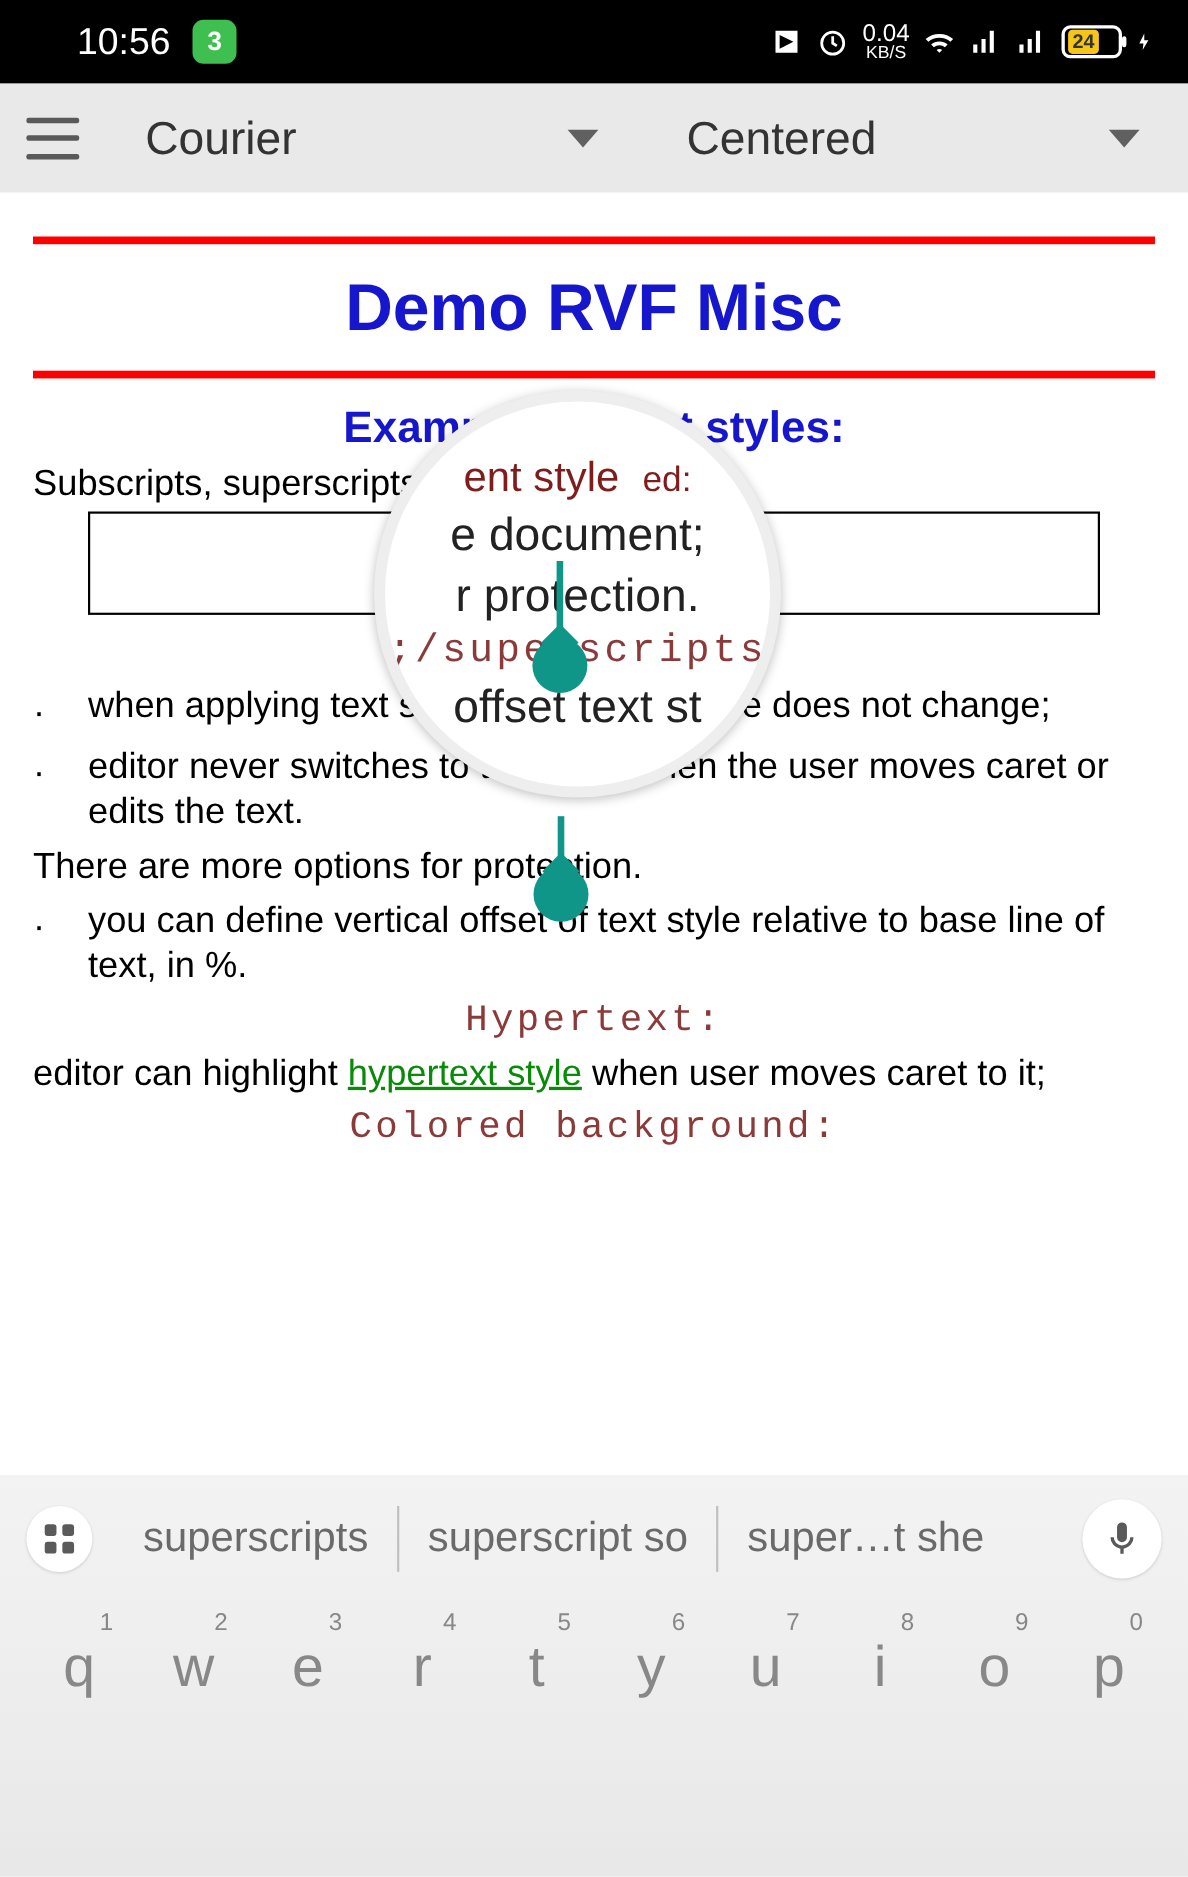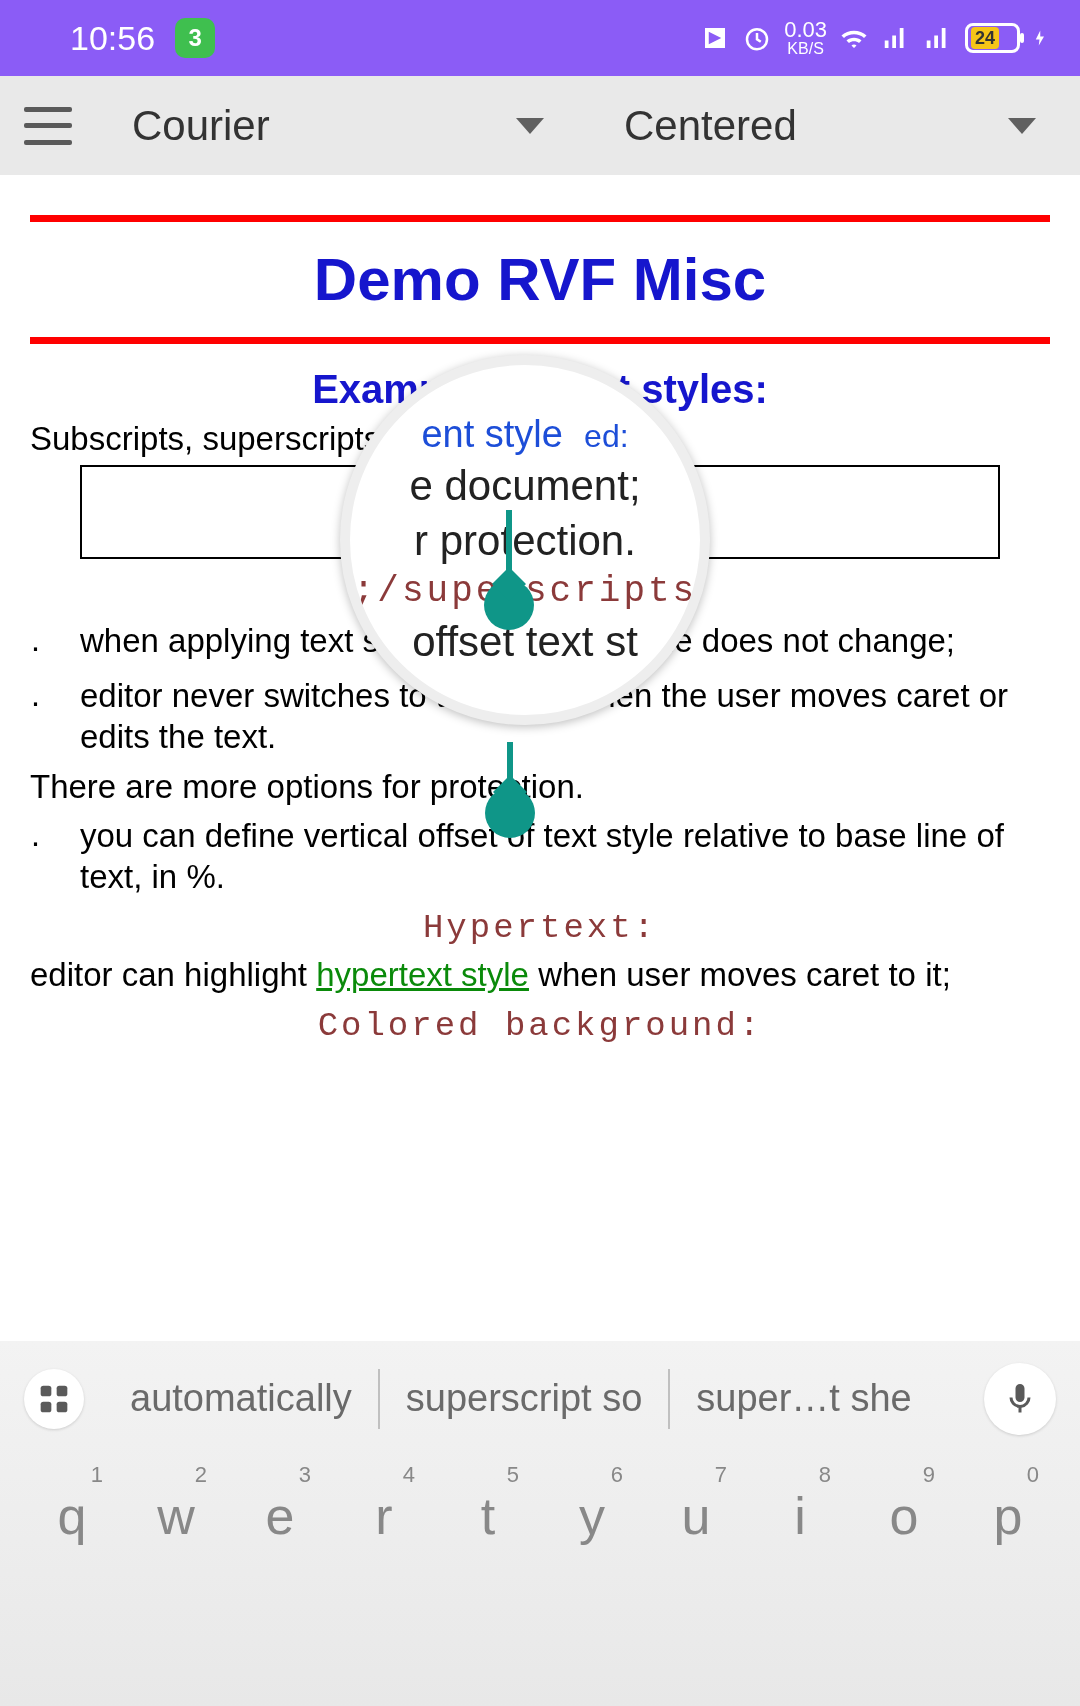--- a/index.html
+++ b/index.html
@@ -1,19 +1,19 @@
 <!DOCTYPE html>
 <html><head>
 <meta charset="utf-8">
 <style>
 * { margin: 0; padding: 0; box-sizing: border-box; }
 html, body { width: 1080px; height: 1706px; font-family: sans-serif; background: #fff; overflow: hidden; }
 
 
-.status-bar { height: 76px; background: #8b5cf6; color: #fff; display: flex; align-items: center; justify-content: space-between; padding: 0 30px 0 70px; font-size: 34px; }
+.status-bar { height: 76px; background: #000000; color: #fff; display: flex; align-items: center; justify-content: space-between; padding: 0 30px 0 70px; font-size: 34px; }
 .status-left { display: flex; align-items: center; gap: 20px; }
 .status-badge { background: #3fbf4f; color: #fff; width: 40px; height: 40px; border-radius: 10px; display: flex; align-items: center; justify-content: center; font-size: 24px; font-weight: bold; }
 .status-right { display: flex; align-items: center; gap: 12px; }
 .status-txt { font-size: 20px; line-height: 1; text-align: center; }
 .status-txt .top { font-size: 22px; }
 .status-txt .bot { font-size: 16px; }
 .battery { border: 3px solid #fff; border-radius: 8px; width: 55px; height: 30px; display: flex; align-items: center; font-size: 18px; position: relative; padding-left: 3px; }
 .battery::after { content: ""; position: absolute; right: -7px; top: 7px; width: 4px; height: 10px; background: #fff; border-radius: 2px; }
 .battery .fill { background: #f5c518; height: 22px; border-radius: 4px; display: flex; align-items: center; justify-content: center; color: #333; font-weight: bold; padding: 0 4px;}
 .icon-svg { width: 30px; height: 30px; fill: #fff; }
@@ -38,21 +38,21 @@
 ul.bul { list-style: none; padding-left: 0; }
 ul.bul li { display: flex; gap: 40px; margin: 8px 0; }
 ul.bul li .dot { width: 10px; flex: 0 0 10px; text-align: center; padding-top: 6px; }
 ul.bul li .txt { flex: 1; }
 .link { color: #0a8a0a; text-decoration: underline; }
 .code { font-family: "Courier New", monospace; color: #8b3a3a; font-size: 34px; letter-spacing: 2px; }
 .hlbg { background: #6aa7a2; color: #fff; padding: 0 4px; text-decoration: underline; }
 
 
 .magnifier { position: absolute; width: 370px; height: 370px; border-radius: 50%; background: #fff; border: 10px solid #eee; box-shadow: 0 2px 10px rgba(0,0,0,0.25); left: 340px; top: 355px; overflow: hidden; display: flex; flex-direction: column; align-items: center; justify-content: center; font-size: 42px; line-height: 1.3; }
-.magnifier .mag-line1 { color: #1d4ed8; font-size: 38px; }
+.magnifier .mag-line1 { color: #7f1d1d; font-size: 38px; }
 .magnifier .mag-line2 { color: #222; font-size: 42px; }
 .magnifier .mag-line3 { color: #222; font-size: 42px; }
 .magnifier .mag-line4 { font-family: "Courier New", monospace; color: #8b3a3a; letter-spacing: 3px; font-size: 36px; }
 .magnifier .mag-line5 { color: #222; font-size: 42px; }
 
 
 .caret { position: absolute; width: 6px; background: #0f9688; }
 .caret .drop { position: absolute; width: 50px; height: 50px; background: #0f9688; border-radius: 50% 50% 50% 50%; left: -22px; }
 .caret .drop .tip { position: absolute; width: 24px; height: 24px; background: #0f9688; transform: rotate(45deg); top: -8px; left: 13px; }
 .caret1 { left: 506px; top: 510px; height: 70px; }
@@ -86,21 +86,21 @@
   </div>
   <div class="status-right">
     <svg class="icon-svg" viewBox="0 0 24 24">
         <path d="M4 4h16v16H4zM7 7v10l10-5z"></path>
       </svg>
     <svg class="icon-svg" viewBox="0 0 24 24">
         <circle cx="12" cy="13" r="8" fill="none" stroke="#fff" stroke-width="2"></circle>
         <path d="M12 8v5l3 2" stroke="#fff" stroke-width="2" fill="none"></path>
       </svg>
     <div class="status-txt">
-      <div class="top">0.03</div>
+      <div class="top">0.04</div>
       <div class="bot">KB/S</div>
     </div>
     <svg class="icon-svg" viewBox="0 0 24 24">
         <path d="M12 20l-2-2c1-1 3-1 4 0zM6 14c3-3 9-3 12 0l-2 2c-2-2-6-2-8 0zM2 10c5-5 15-5 20 0l-2 2c-4-4-12-4-16 0z"></path>
       </svg>
     <svg class="icon-svg" viewBox="0 0 24 24">
         <path d="M3 20h3v-6H3zM9 20h3V10H9zM15 20h3V4h-3z"></path>
       </svg>
     <svg class="icon-svg" viewBox="0 0 24 24">
         <path d="M3 20h3v-6H3zM9 20h3V10H9zM15 20h3V4h-3z"></path>
@@ -186,21 +186,21 @@
 <div class="kb">
   <div class="suggest">
     <div class="grid-icon">
       <svg viewBox="0 0 24 24">
           <rect x="2" y="2" width="8" height="8" rx="2"></rect>
           <rect x="14" y="2" width="8" height="8" rx="2"></rect>
           <rect x="2" y="14" width="8" height="8" rx="2"></rect>
           <rect x="14" y="14" width="8" height="8" rx="2"></rect>
         </svg>
     </div>
-    <span class="sug-item">automatically</span>
+    <span class="sug-item">superscripts</span>
     <span class="sug-sep"></span>
     <span class="sug-item">superscript so</span>
     <span class="sug-sep"></span>
     <span class="sug-item">super…t she</span>
     <div class="mic-icon">
       <svg viewBox="0 0 24 24">
           <path d="M12 14a3 3 0 003-3V5a3 3 0 00-6 0v6a3 3 0 003 3zm5-3a5 5 0 01-10 0H5a7 7 0 006 6.9V21h2v-3.1A7 7 0 0019 11z"></path>
         </svg>
     </div>
   </div>

